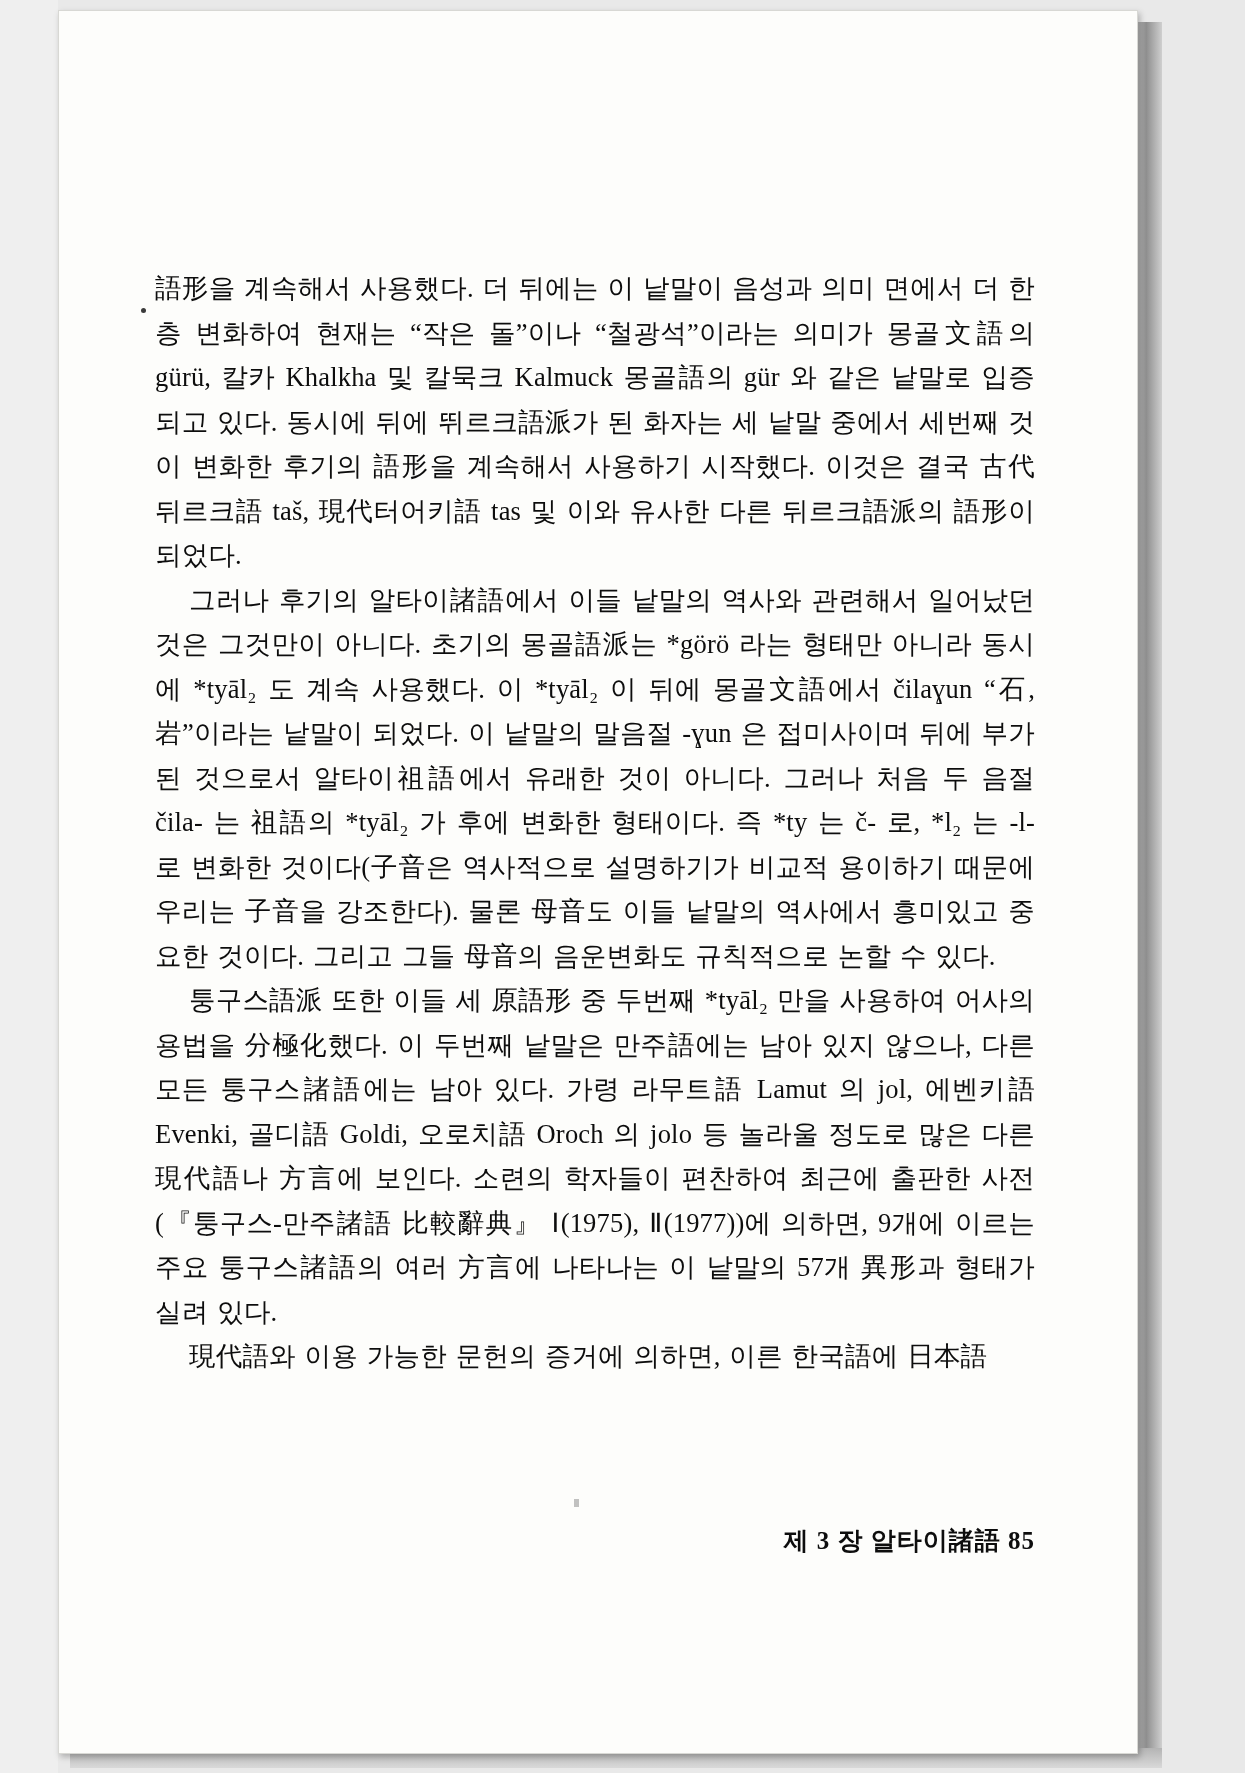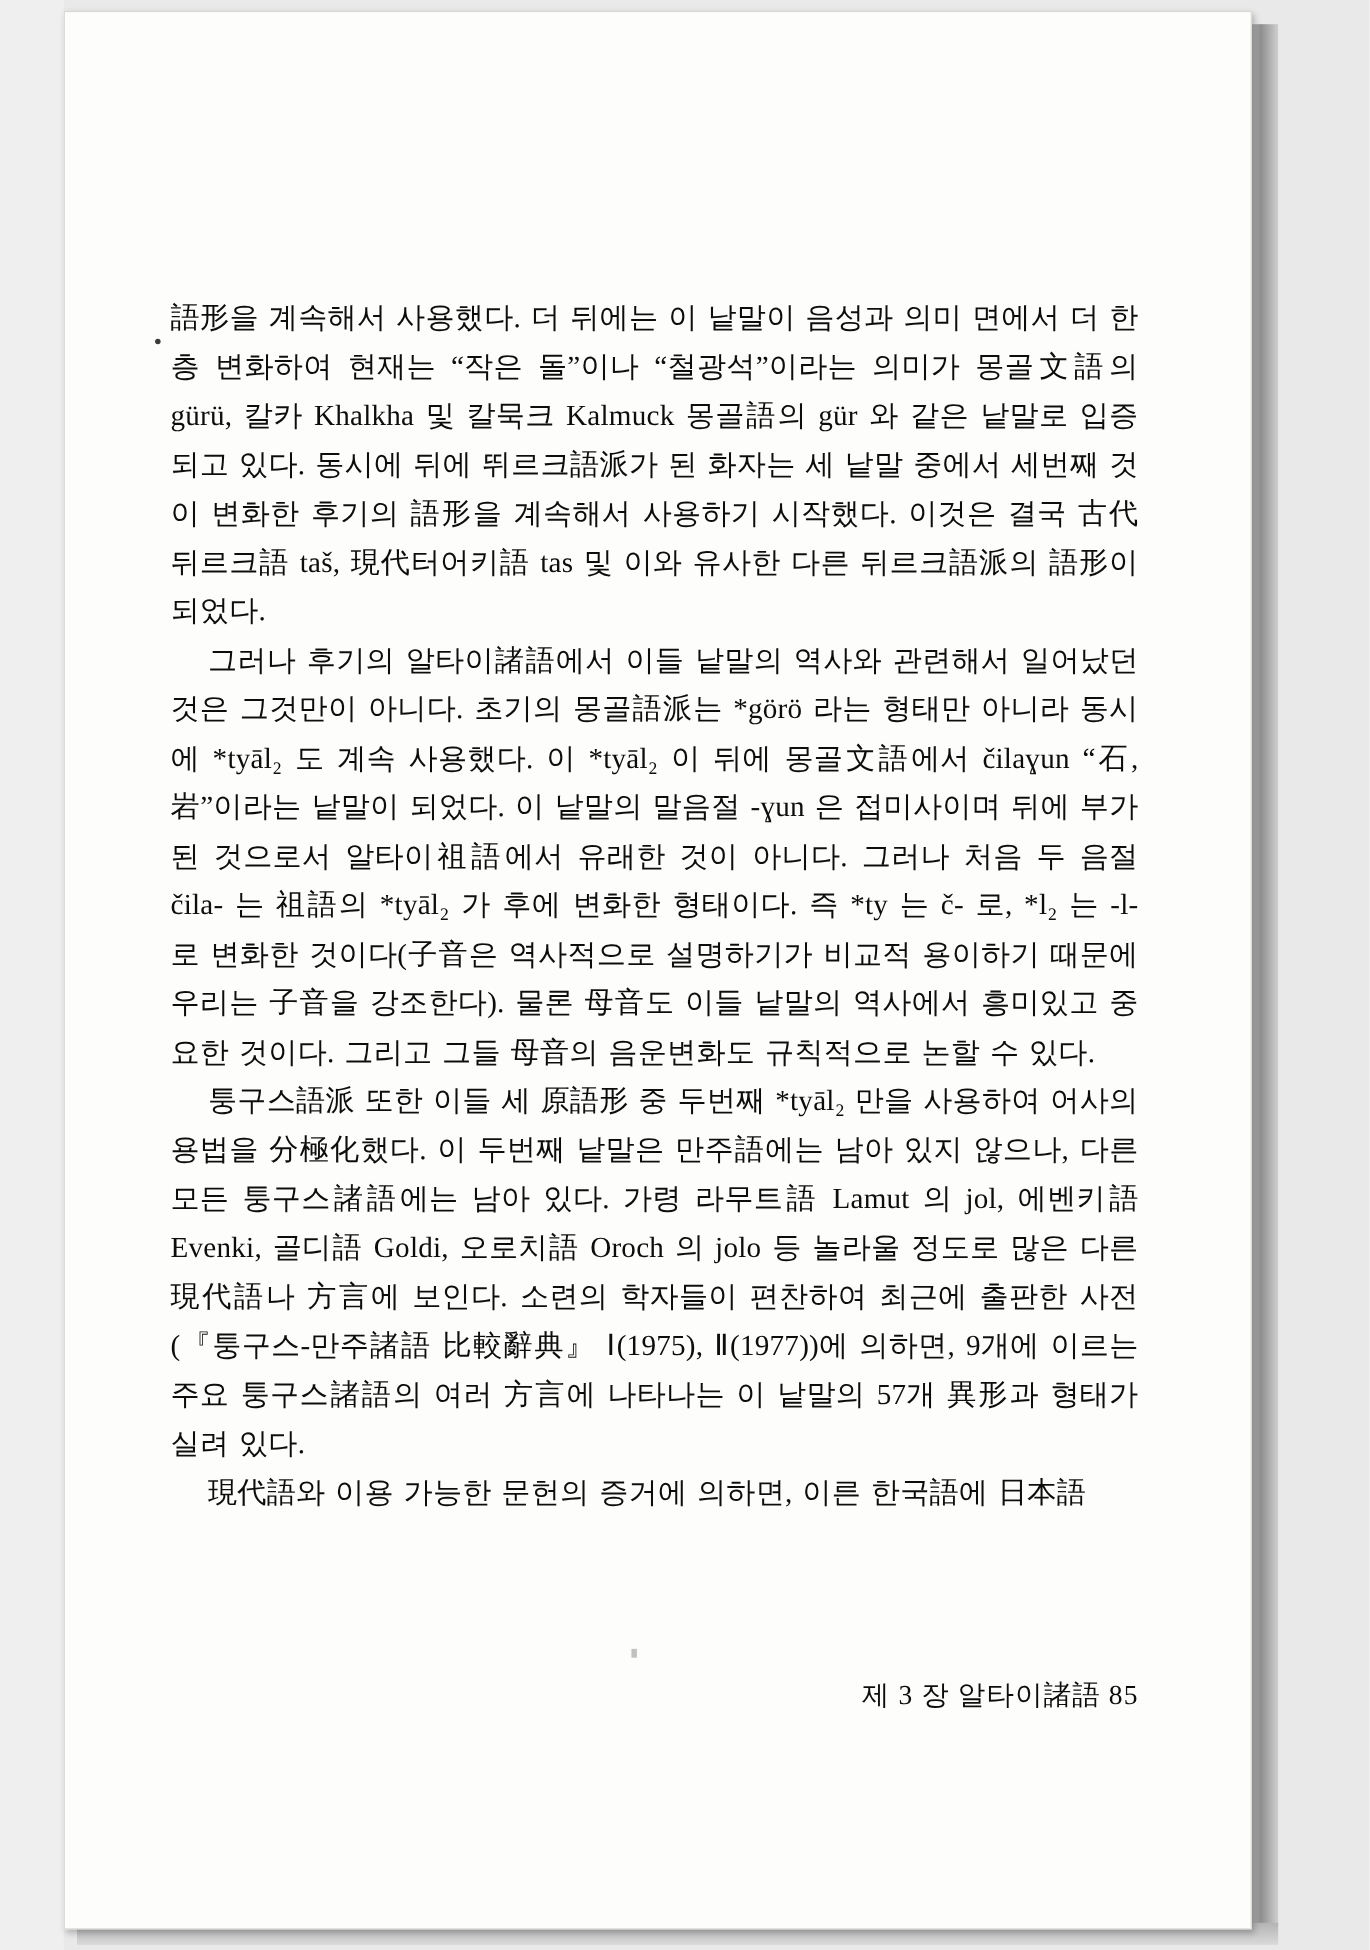--- a/index.html
+++ b/index.html
@@ -84,21 +84,21 @@
   p.indent {
     text-indent: 34px;
   }
   .page-footer {
     position: absolute;
     left: 96px;
     top: 1513px;
     width: 880px;
     text-align: right;
     font-size: 25px;
-    font-weight: normal;
+    font-weight: bold;
     color: #0d0d0d;
     letter-spacing: 1px;
   }
   .side-dot {
     position: absolute;
     left: 82px;
     top: 297px;
     width: 5px;
     height: 5px;
     background: #3a3a3a;

